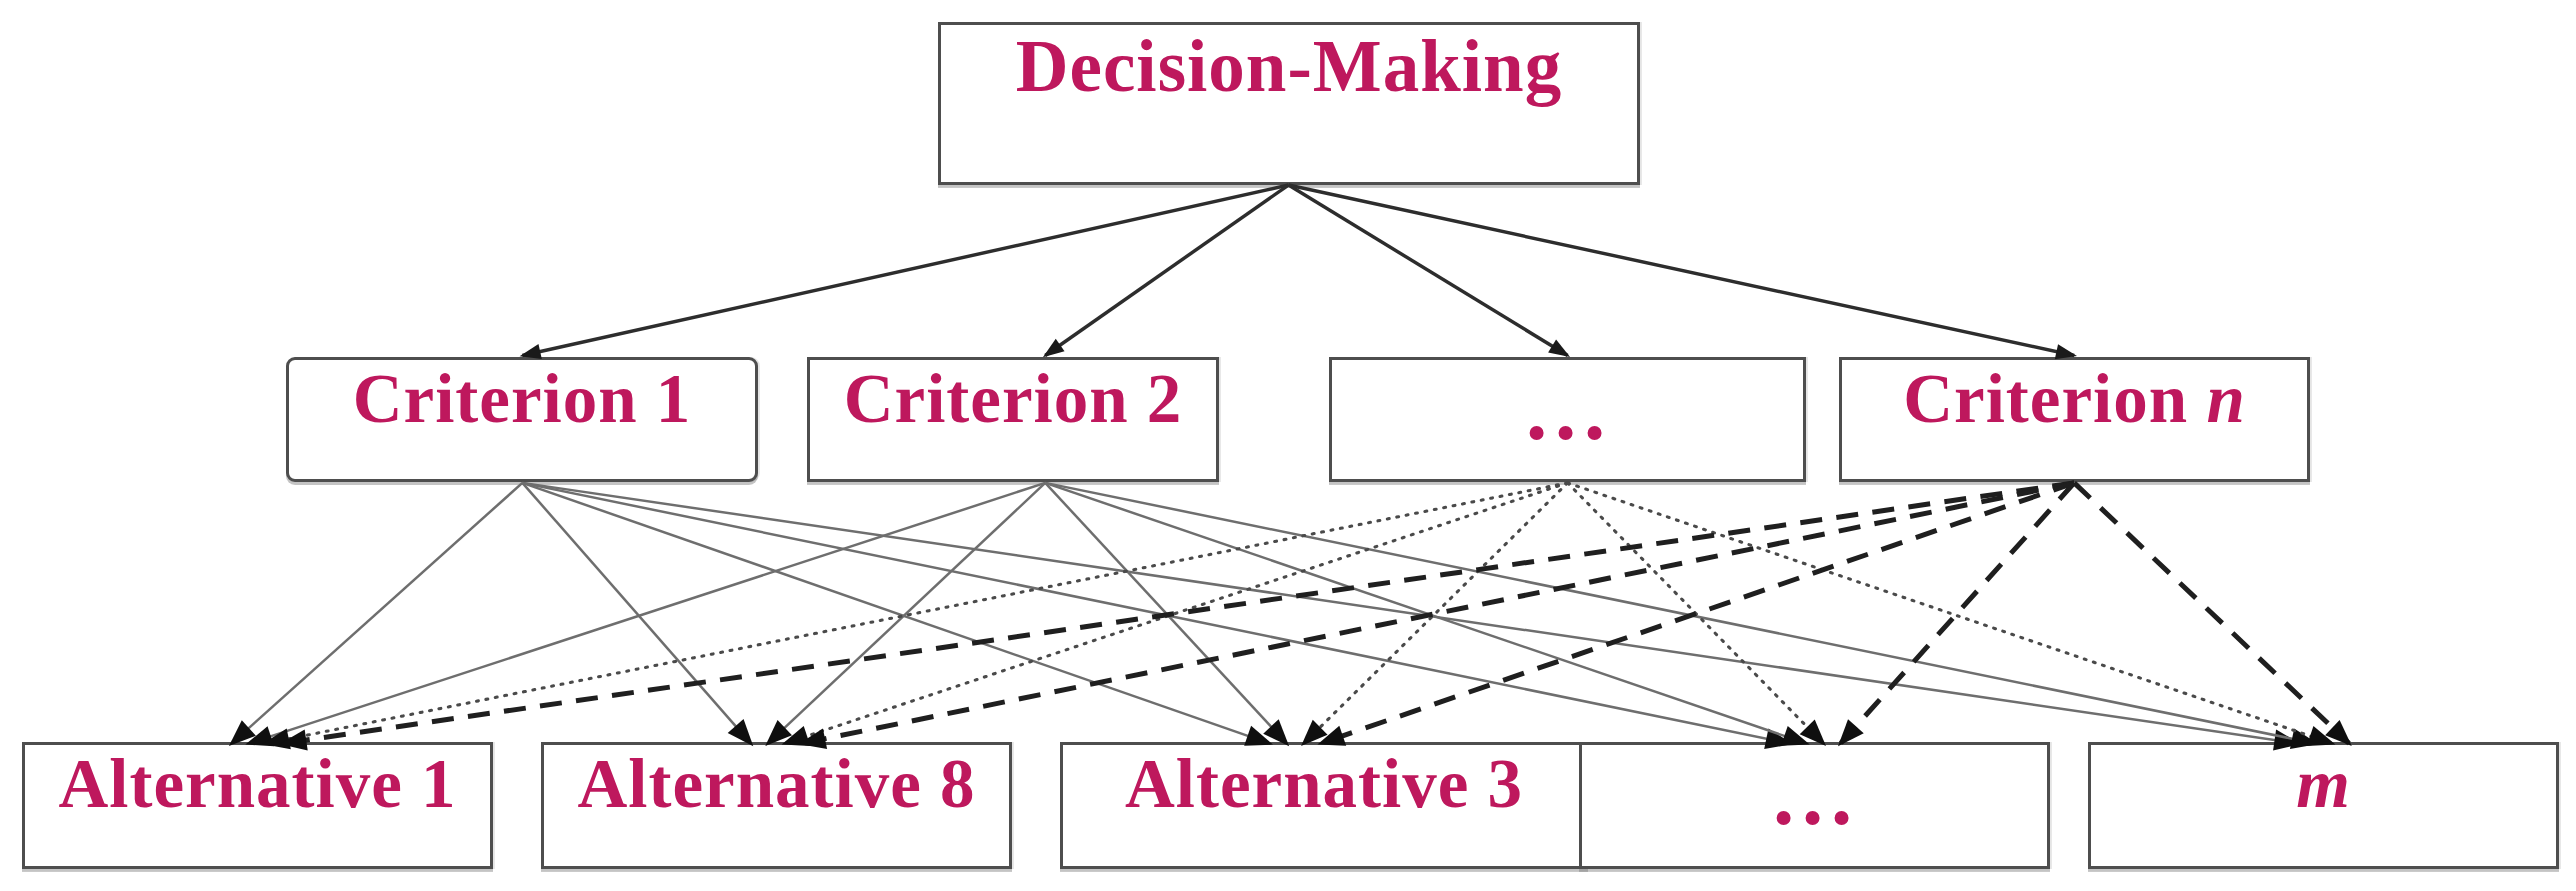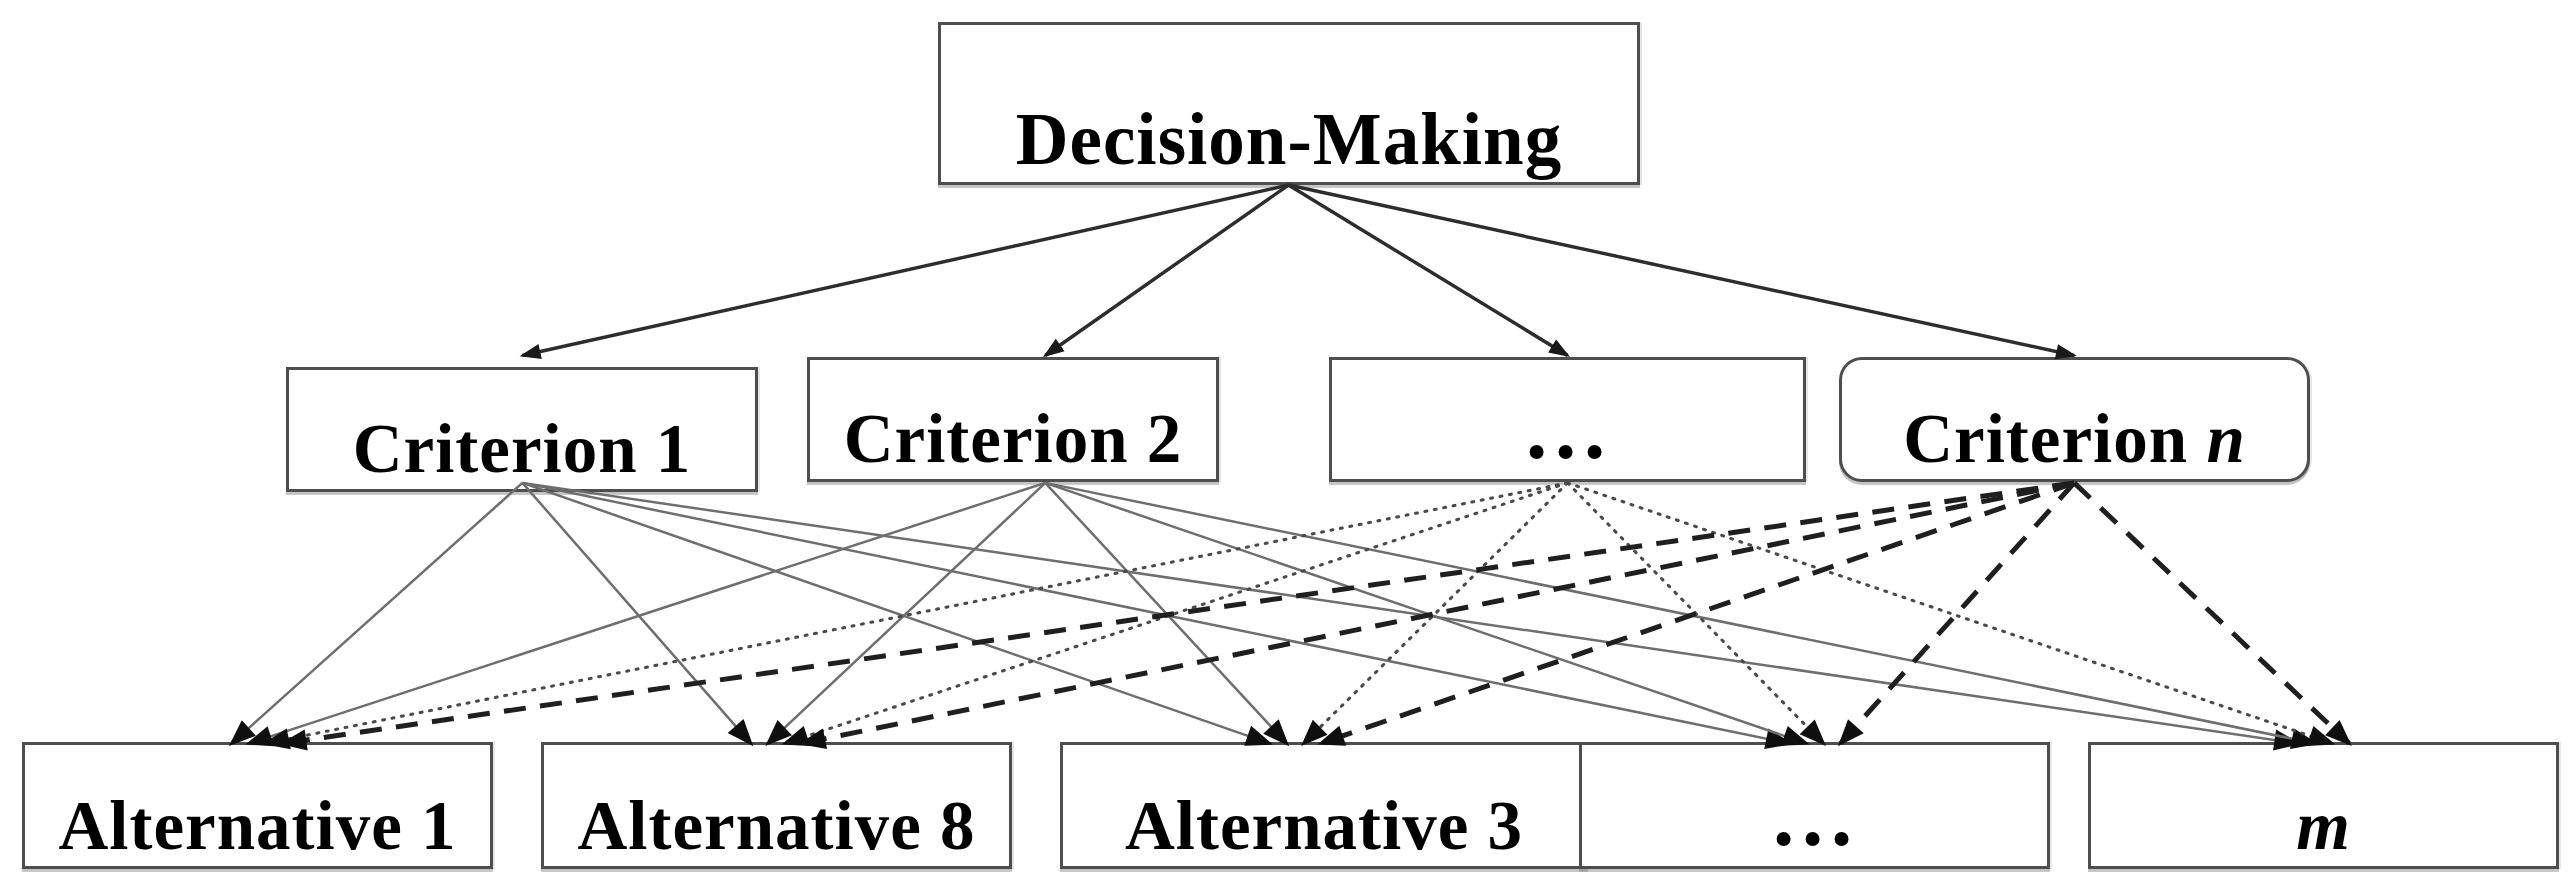--- a/index.html
+++ b/index.html
@@ -24,39 +24,39 @@
     z-index: 2;
     pointer-events: none;
   }
   .node {
     position: absolute;
     z-index: 1;
     background: #ffffff;
     border: 3.8px solid #4e4e4e;
     box-shadow: 0 2.9px 0 rgba(125,125,125,0.45), 1.9px 0 0 rgba(150,150,150,0.25);
     display: flex;
-    align-items: flex-end;
+    align-items: flex-start;
     justify-content: center;
     box-sizing: border-box;
-    color: #000000;
+    color: #be185d;
     font-weight: bold;
     font-size: 69px;
     letter-spacing: 1px;
   }
   .node .node-label { white-space: pre; }
   .node .node-suffix { white-space: pre; font-style: italic; }
   .node.goal { font-size: 73px; }
   .node.ellipsis-node { font-size: 86px; letter-spacing: 3.8px; }
 
   
   #node-goal { left: 938px;  top: 22px;  width: 702px; height: 163px; }
-  #node-c1   { left: 286px;  top: 367px; width: 472px; height: 125px; }
+  #node-c1   { left: 286px;  top: 357px; width: 472px; height: 125px; border-radius: 9px; }
   #node-c2   { left: 807px;  top: 357px; width: 412px; height: 125px; }
   #node-c3   { left: 1329px; top: 357px; width: 477px; height: 125px; }
-  #node-c4   { left: 1839px; top: 357px; width: 471px; height: 125px; border-radius: 23px; }
+  #node-c4   { left: 1839px; top: 357px; width: 471px; height: 125px; }
   #node-a1   { left: 22px;   top: 742px; width: 471px; height: 127px; font-family: Liberation Serif, serif; }
   #node-a2   { left: 541px;  top: 742px; width: 471px; height: 127px; }
   #node-a3   { left: 1060px; top: 742px; width: 528px; height: 127px; }
   #node-a4   { left: 1579px; top: 742px; width: 471px; height: 127px; }
   #node-a5   { left: 2088px; top: 742px; width: 471px; height: 127px; }
 
   .edge-goal   { stroke: #2d2d2d; stroke-width: 3.6px; fill: none; }
   .edge-solid  { stroke: #6e6e6e; stroke-width: 2.6px; fill: none; }
   .edge-dotted { stroke: #4a4a4a; stroke-width: 3.2px; fill: none;
                  stroke-dasharray: 2 8; stroke-linecap: round; }

